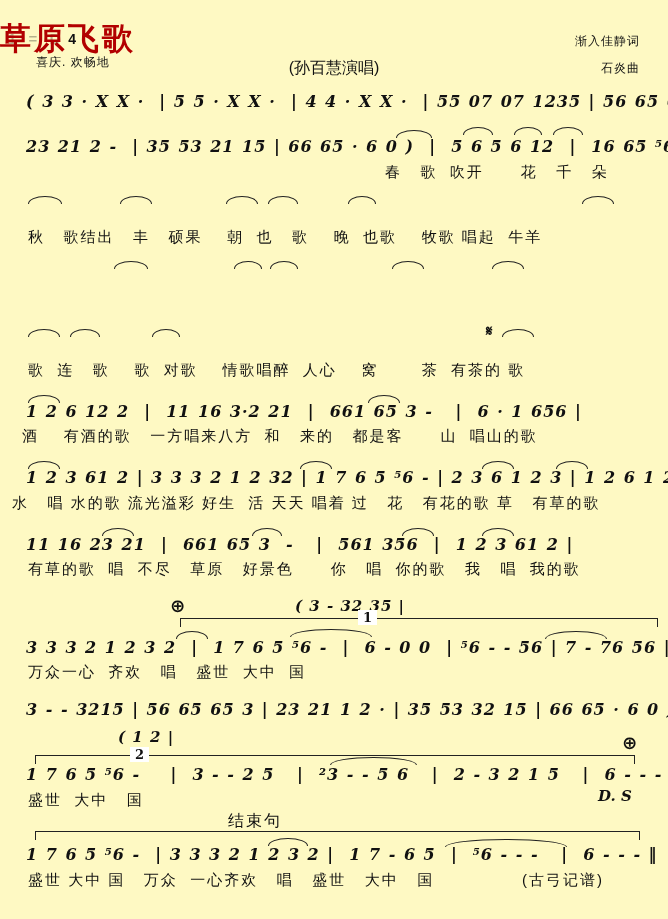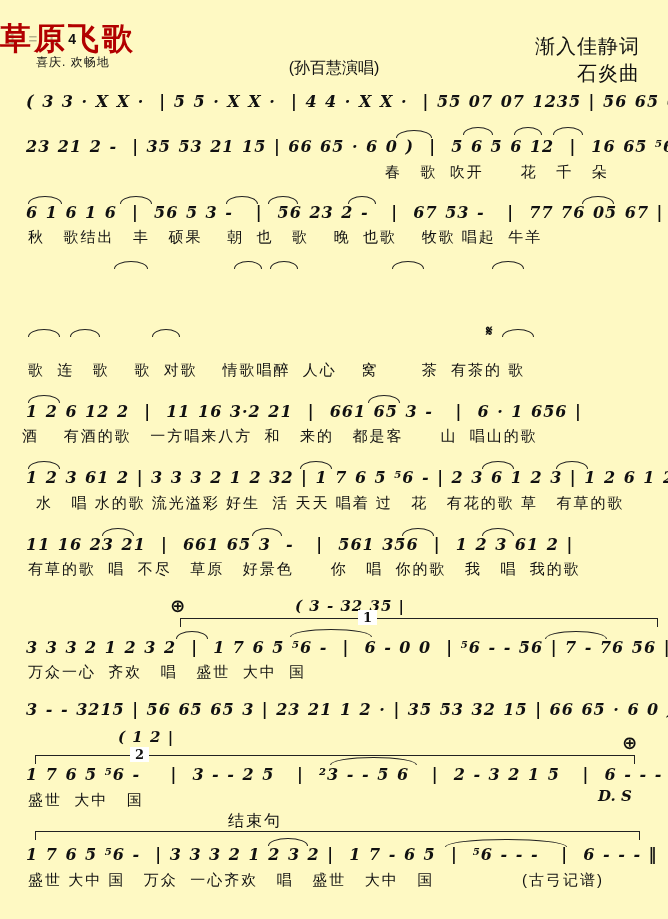--- a/index.html
+++ b/index.html
@@ -1,21 +1,21 @@
 <!DOCTYPE html>
 <html><head>
 <meta charset="utf-8">
 <style>
   html,body{margin:0;padding:0;background:#fff;}
   #sheet{position:relative;width:668px;height:919px;background:#fef9c3;overflow:hidden;
          font-family:"Liberation Sans",sans-serif;color:#111;}
   .title{position:absolute;top:18px;left:0;width:668px;
          font-size:31px;font-weight:bold;letter-spacing:3px;color:#b20000;}
   .subtitle{position:absolute;top:58px;left:0;width:668px;text-align:center;font-size:16px;}
-  .credit{position:absolute;right:28px;font-size:20px;letter-spacing:1px;text-align:right;}
+  .credit{position:absolute;right:28px;font-size:12px;letter-spacing:1px;text-align:right;}
   .lyricist{top:33px;} .composer{top:60px;}
   .tempo{position:absolute;left:36px;top:54px;font-size:12px;letter-spacing:1px;}
   .keysig{position:absolute;left:8px;top:30px;font-size:15px;font-weight:bold;}
   .keysig .faint{opacity:.30;letter-spacing:4px;}
   .keysig .meter{font-size:14px;font-weight:bold;margin-left:4px;}
   .notes{position:absolute;left:26px;width:640px;white-space:pre;
          font-family:"DejaVu Serif",serif;font-style:italic;font-weight:bold;
          font-size:16px;letter-spacing:1px;word-spacing:1px;}
   .lyr{position:absolute;white-space:pre;font-size:15px;letter-spacing:2px;
        font-family:"Liberation Sans",sans-serif;}
@@ -55,21 +55,20 @@
   <div class="arc" style="left:553px;top:127px;width:28px"></div>
   <div class="notes" style="top:137px">23 21 2 -  | 35 53 21 15 | 66 65 · 6 0 )  |  5 6 5 6 12  |  16 65 ⁵6 - |</div>
   <div class="lyr" style="left:385px;top:163px">春   歌  吹开      花   千   朵</div>
 
   <div class="arc" style="left:28px;top:196px;width:32px"></div>
   <div class="arc" style="left:120px;top:196px;width:30px"></div>
   <div class="arc" style="left:226px;top:196px;width:30px"></div>
   <div class="arc" style="left:268px;top:196px;width:28px"></div>
   <div class="arc" style="left:348px;top:196px;width:26px"></div>
   <div class="arc" style="left:582px;top:196px;width:30px"></div>
-  <div class="notes" style="top:203px">6 1 6 1 6  |  56 5 3 -   |  56 23 2 -   |  67 53 -   |  77 76 05 67 |</div>
   <div class="lyr" style="left:28px;top:228px">秋   歌结出   丰   硕果    朝  也   歌    晚  也歌    牧歌 唱起  牛羊</div>
 
   <div class="arc" style="left:114px;top:261px;width:32px"></div>
   <div class="arc" style="left:234px;top:261px;width:26px"></div>
   <div class="arc" style="left:270px;top:261px;width:26px"></div>
   <div class="arc" style="left:392px;top:261px;width:30px"></div>
   <div class="arc" style="left:492px;top:261px;width:30px"></div>
 
   <div class="arc" style="left:28px;top:329px;width:30px"></div>
   <div class="arc" style="left:70px;top:329px;width:28px"></div>
@@ -81,21 +80,21 @@
   <div class="arc" style="left:28px;top:395px;width:30px"></div>
   <div class="arc" style="left:368px;top:395px;width:30px"></div>
   <div class="notes" style="top:402px">1 2 6 12 2  |  11 16 3·2 21  |  661 65 3 -   |  6 · 1 656 |</div>
   <div class="lyr" style="left:22px;top:427px">酒    有酒的歌   一方唱来八方  和   来的   都是客      山  唱山的歌</div>
 
   <div class="arc" style="left:28px;top:461px;width:30px"></div>
   <div class="arc" style="left:300px;top:461px;width:30px"></div>
   <div class="arc" style="left:482px;top:461px;width:30px"></div>
   <div class="arc" style="left:556px;top:461px;width:30px"></div>
   <div class="notes" style="top:468px">1 2 3 61 2 | 3 3 3 2 1 2 32 | 1 7 6 5 ⁵6 - | 2 3 6 1 2 3 | 1 2 6 1 2 2 |</div>
-  <div class="lyr" style="left:36px;top:494px">水   唱 水的歌 流光溢彩 好生  活 天天 唱着 过   花   有花的歌 草   有草的歌</div>
+  <div class="lyr" style="left:12px;top:494px">水   唱 水的歌 流光溢彩 好生  活 天天 唱着 过   花   有花的歌 草   有草的歌</div>
 
   <div class="arc" style="left:102px;top:528px;width:30px"></div>
   <div class="arc" style="left:252px;top:528px;width:28px"></div>
   <div class="arc" style="left:402px;top:528px;width:30px"></div>
   <div class="arc" style="left:482px;top:528px;width:30px"></div>
   <div class="notes" style="top:535px">11 16 23 21  |  661 65 3  -   |  561 356  |  1 2 3 61 2 |</div>
   <div class="lyr" style="left:28px;top:560px">有草的歌  唱  不尽   草原   好景色      你   唱  你的歌   我   唱  我的歌</div>
 
   <div class="mark coda" style="left:170px;top:595px">⊕</div>
   <div class="smallnotes" style="left:295px;top:597px">( 3 - 32 35 |</div>

